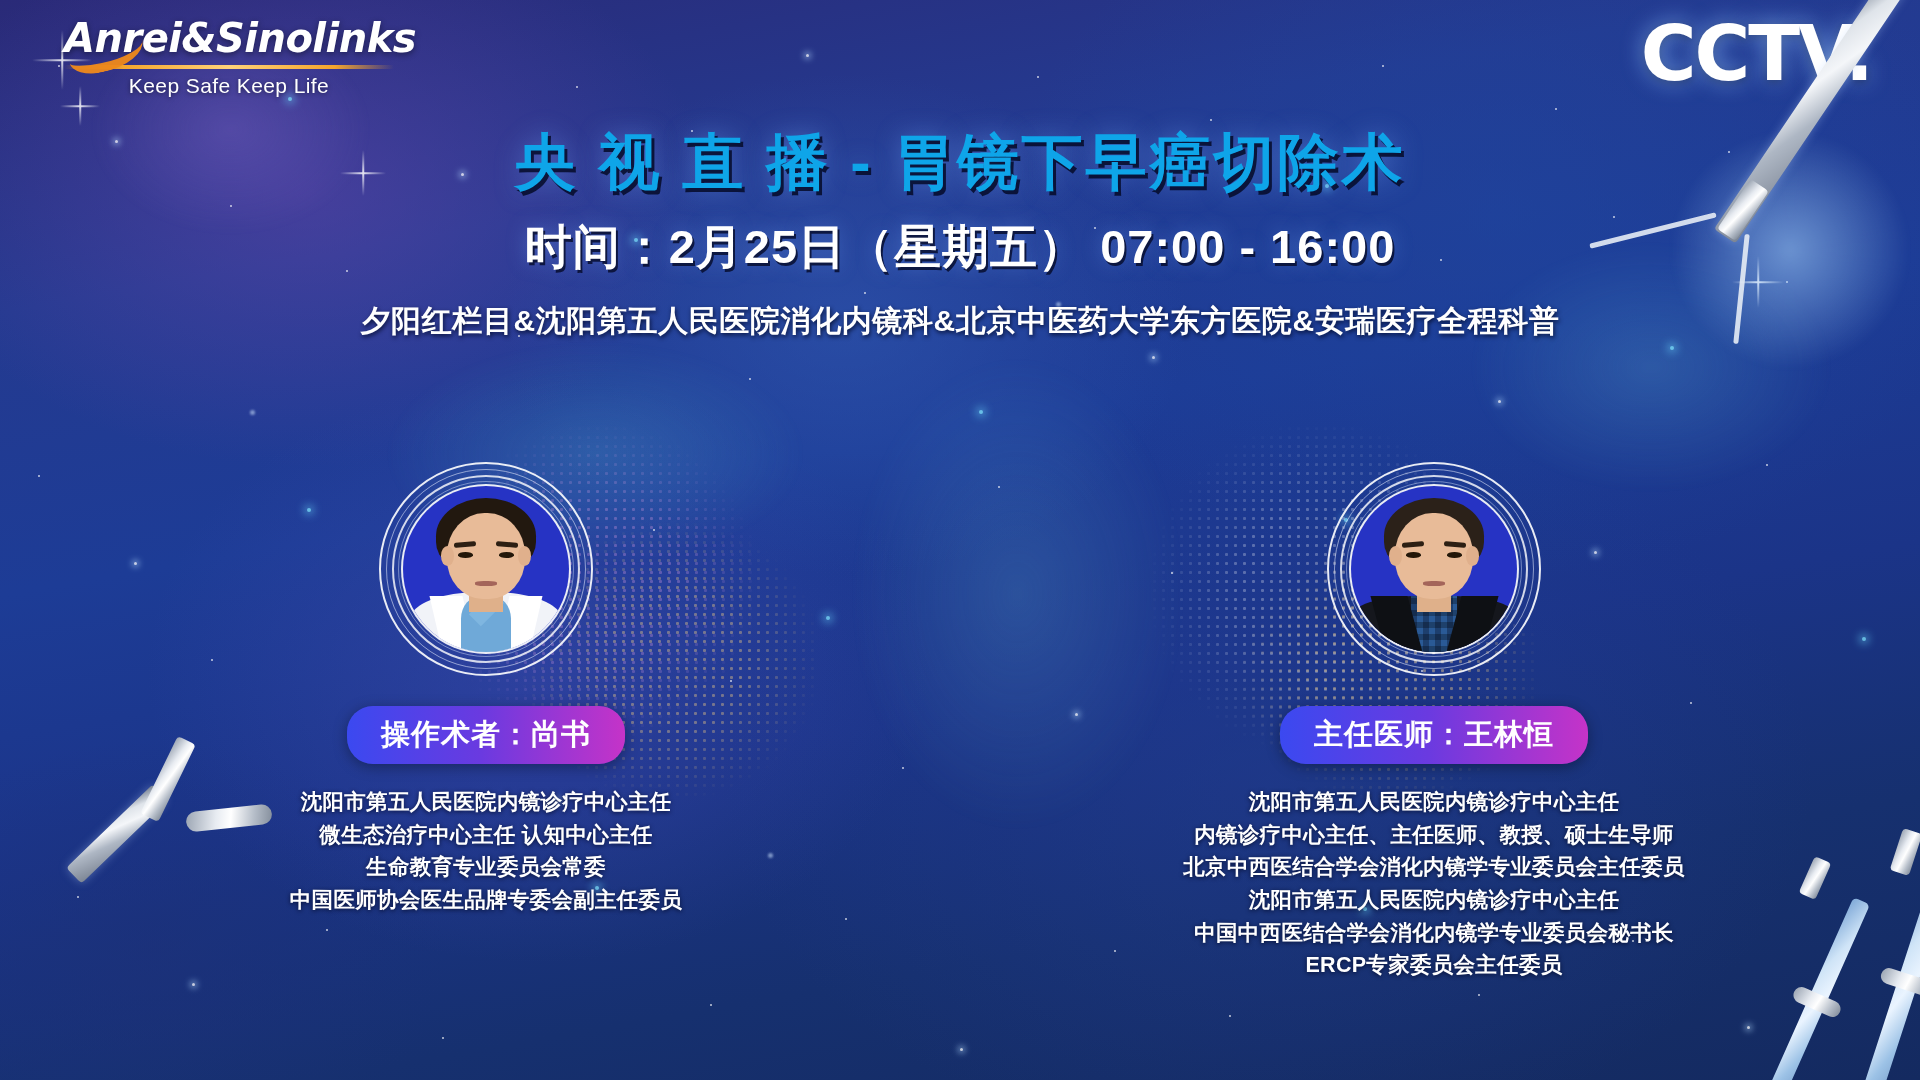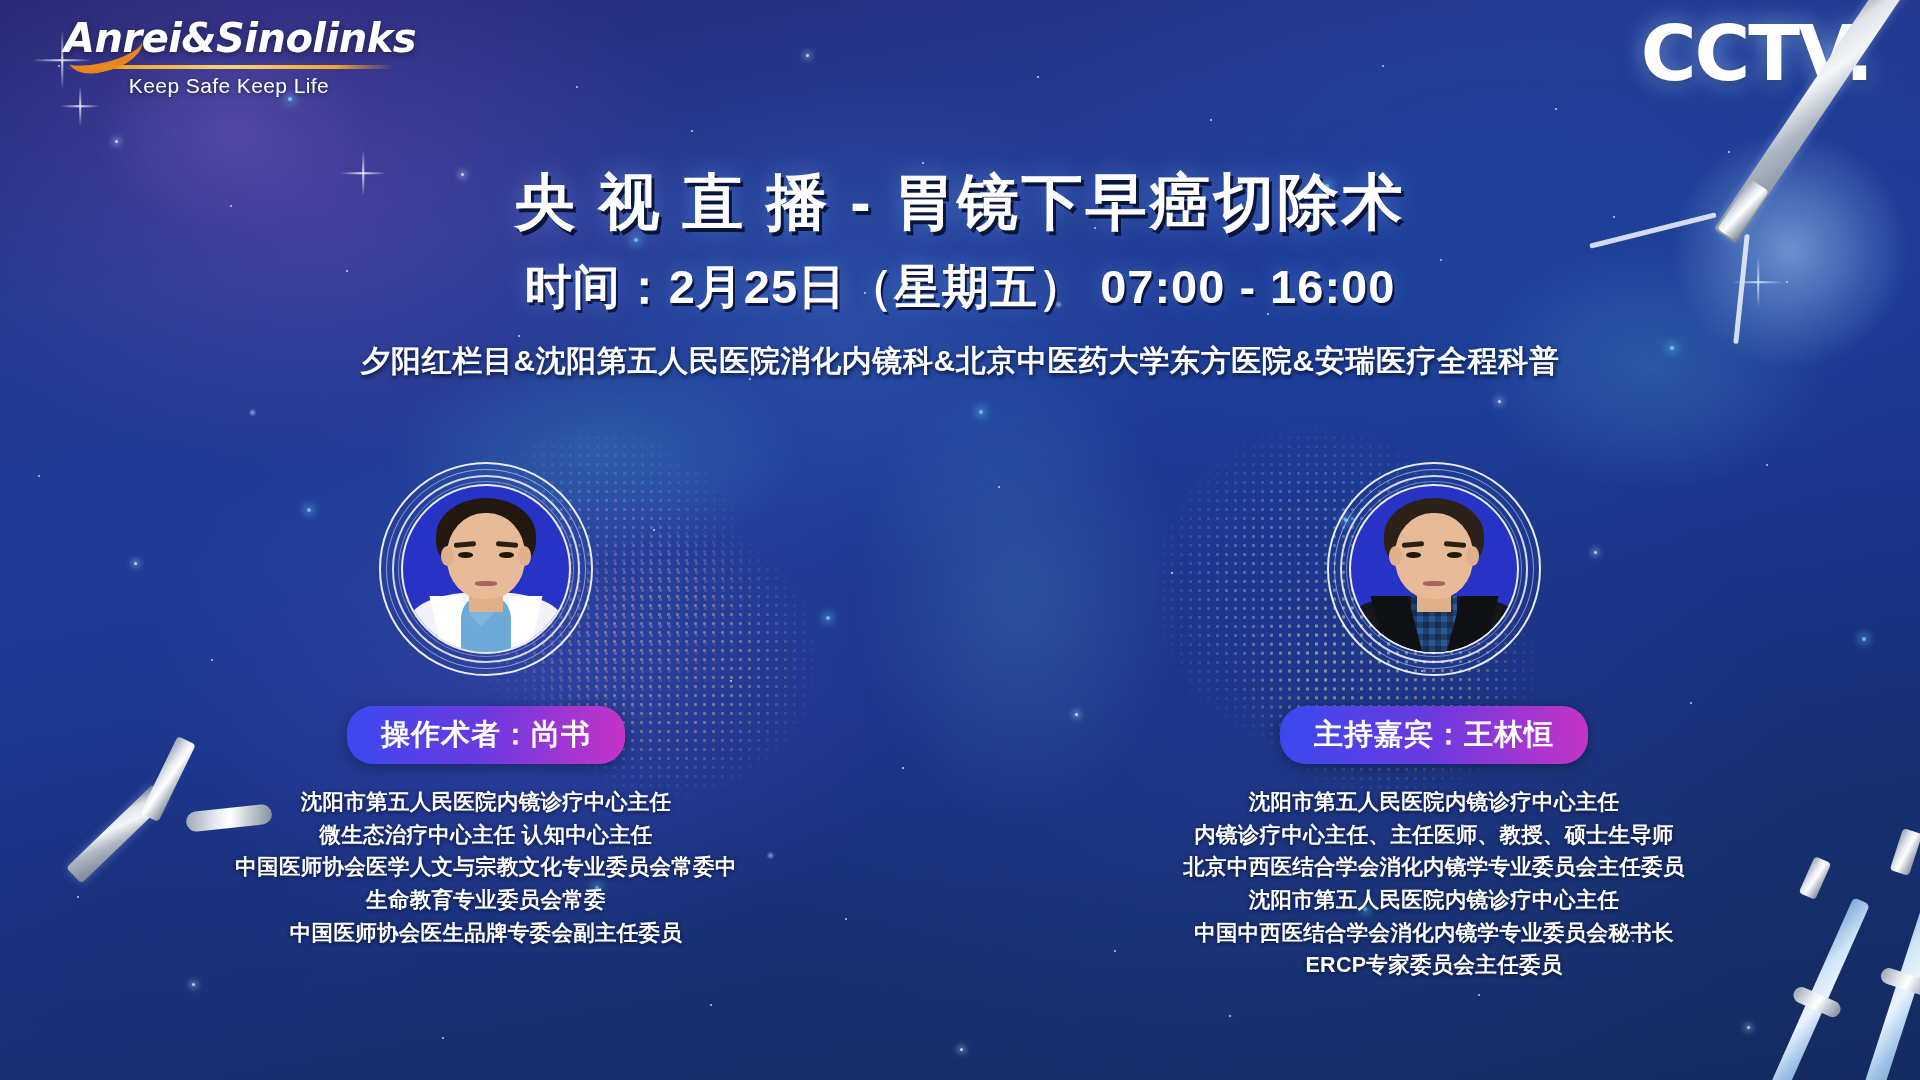--- a/index.html
+++ b/index.html
@@ -98,23 +98,22 @@
     font-size:76px;font-weight:bold;color:#ffffff;line-height:1;
     letter-spacing:-2px;
     text-shadow:0 0 22px rgba(140,190,255,.75),0 2px 8px rgba(0,0,0,.4);
   }
 
   
   .headline{
     position:absolute;left:0;right:0;top:128px;text-align:center;
   }
   .title-main{
-    font-size:61px;font-weight:bold;color:#ffffff;letter-spacing:3px;line-height:1.12;
+    font-size:61px;font-weight:bold;color:#0ea5e9;letter-spacing:3px;line-height:1.12;
     text-shadow:3px 4px 0 rgba(5,10,40,.85), 0 0 26px rgba(120,170,255,.45);
-    margin-top:40px;
   }
   .title-time{
     margin-top:20px;
     font-size:47px;font-weight:bold;color:#ffffff;letter-spacing:1px;
     text-shadow:2px 3px 0 rgba(5,10,40,.8), 0 0 20px rgba(120,170,255,.4);
   }
   .title-sub{
     margin-top:22px;
     font-size:30px;font-weight:bold;color:#ffffff;letter-spacing:.6px;
     text-shadow:1px 2px 4px rgba(4,10,40,.85);
@@ -365,21 +364,20 @@
             <span class="brow r"></span>
           <span class="eye l"></span>
             <span class="eye r"></span>
           <span class="mouth"></span>
         </div>
       </div>
       <div class="badge">操作术者：尚书</div>
       <div class="bio">
         <div class="bio-line">沈阳市第五人民医院内镜诊疗中心主任</div>
         <div class="bio-line">微生态治疗中心主任  认知中心主任</div>
-        <div class="bio-line">中国医师协会医学人文与宗教文化专业委员会常委中</div>
         <div class="bio-line">生命教育专业委员会常委</div>
         <div class="bio-line">中国医师协会医生品牌专委会副主任委员</div>
       </div>
     </div>
 
     <div class="speaker">
       <div class="portrait-wrap">
         <span class="ring r1"></span>
         <span class="ring r2"></span>
         <span class="ring r3"></span>
@@ -394,21 +392,21 @@
           <span class="face"></span>
           <span class="ear l"></span>
             <span class="ear r"></span>
           <span class="brow l"></span>
             <span class="brow r"></span>
           <span class="eye l"></span>
             <span class="eye r"></span>
           <span class="mouth"></span>
         </div>
       </div>
-      <div class="badge">主持嘉宾：王林恒</div>
+      <div class="badge">主任医师：王林恒</div>
       <div class="bio">
         <div class="bio-line">沈阳市第五人民医院内镜诊疗中心主任</div>
         <div class="bio-line">内镜诊疗中心主任、主任医师、教授、硕士生导师</div>
         <div class="bio-line">北京中西医结合学会消化内镜学专业委员会主任委员</div>
         <div class="bio-line">沈阳市第五人民医院内镜诊疗中心主任</div>
         <div class="bio-line">中国中西医结合学会消化内镜学专业委员会秘书长</div>
         <div class="bio-line">ERCP专家委员会主任委员</div>
       </div>
     </div>
 

